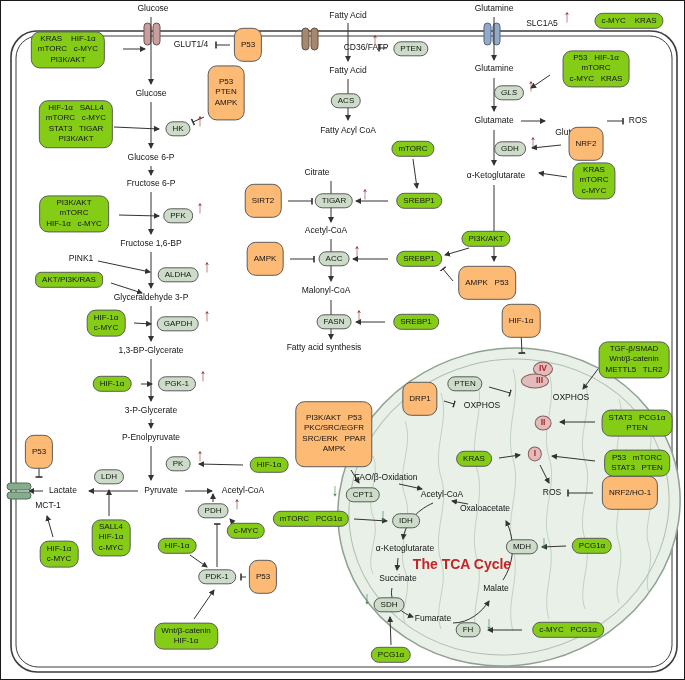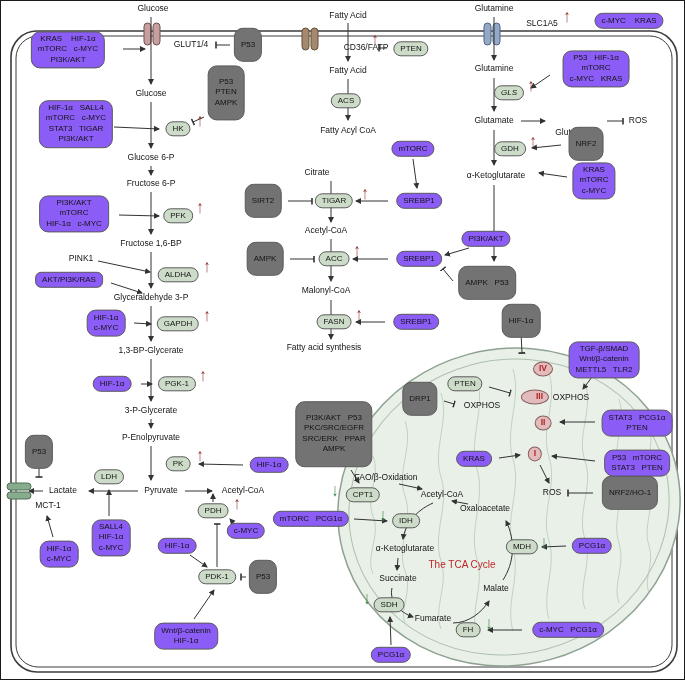--- a/index.html
+++ b/index.html
@@ -2,25 +2,25 @@
 <html><head>
 <meta charset="utf-8">
 <style>
   html,body{margin:0;padding:0;background:#fff}
   #figure{position:relative;width:685px;height:680px;background:#fff;border:1px solid #1a1a1a;
           box-sizing:border-box;overflow:hidden;font-family:"Liberation Sans",sans-serif}
   #gfx{position:absolute;left:0;top:0}
   #nodes{position:absolute;left:0;top:0;width:685px;height:680px}
   .node{position:absolute;transform:translate(-50%,-50%);text-align:center;white-space:pre;
         color:#141414;font-size:8.5px;line-height:1.3;z-index:2}
-  .pink{background:#8b5cf6;border:1px solid #5a5a5a;border-radius:9px;padding:2px 6px;font-size:8px}
+  .pink{background:#84cc16;border:1px solid #5a5a5a;border-radius:9px;padding:2px 6px;font-size:8px}
   .green{background:#cddcc9;border:1px solid #5a5a5a;border-radius:9px;padding:1.5px 6px;font-size:8px}
-  .gray{background:#737373;border:1px solid #5a5a5a;border-radius:9px;padding:11px 6px;font-size:8px}
+  .gray{background:#fdba74;border:1px solid #5a5a5a;border-radius:9px;padding:11px 6px;font-size:8px}
   .label{font-size:8.5px}
-  .tca{color:#c22525;font-weight:400;font-size:10px}
+  .tca{color:#c22525;font-weight:700;font-size:14px}
   .roman{background:#e2bcbc;border:1px solid #8a5c5c;border-radius:50%;color:#b02525;
          font-weight:700;font-size:8.5px;padding:1px 5px}
   .up{color:#8f1d1d;font-weight:700;font-size:13px;transform:translate(-50%,-50%) scaleY(1.35)}
   .down{color:#2e7d3b;font-weight:700;font-size:13px;transform:translate(-50%,-50%) scaleY(1.35)}
   .edges path{fill:none;stroke:#333;stroke-width:1;marker-end:url(#ah)}
   .inhib path{marker-end:url(#tb)}
   .cristae path{fill:none;stroke:#b8cab8;stroke-width:1;opacity:.8}
 </style>
 </head>
 <body>
@@ -245,30 +245,30 @@
       <div class="node pink" style="left: 110px; top: 537px;"><div>SALL4</div><div>HIF-1α</div><div>c-MYC</div></div>
       <div class="node pink" style="left: 58px; top: 553px;"><div>HIF-1α</div><div>c-MYC</div></div>
       <div class="node pink" style="left: 185px; top: 635px;"><div>Wnt/β-catenin</div><div>HIF-1α</div></div>
       <div class="node pink" style="left: 412px; top: 148px;"><div>mTORC</div></div>
       <div class="node pink" style="left: 418px; top: 200px;"><div>SREBP1</div></div>
       <div class="node pink" style="left: 418px; top: 258px;"><div>SREBP1</div></div>
       <div class="node pink" style="left: 415px; top: 321px;"><div>SREBP1</div></div>
       <div class="node pink" style="left: 485px; top: 238px;"><div>PI3K/AKT</div></div>
       <div class="node pink" style="left: 595px; top: 68px;"><div>P53   HIF-1α</div><div>mTORC</div><div>c-MYC   KRAS</div></div>
       <div class="node pink" style="left: 593px; top: 180px;"><div>KRAS</div><div>mTORC</div><div>c-MYC</div></div>
-      <div class="node pink" style="left: 603px; top: 359px;"><div>TGF-β/SMAD</div><div>Wnt/β-catenin</div><div>METTL5   TLR2</div></div>
+      <div class="node pink" style="left: 633px; top: 359px;"><div>TGF-β/SMAD</div><div>Wnt/β-catenin</div><div>METTL5   TLR2</div></div>
       <div class="node pink" style="left: 636px; top: 422px;"><div>STAT3   PCG1α</div><div>PTEN</div></div>
       <div class="node pink" style="left: 636px; top: 462px;"><div>P53   mTORC</div><div>STAT3   PTEN</div></div>
       <div class="node pink" style="left: 473px; top: 458px;"><div>KRAS</div></div>
       <div class="node pink" style="left: 310px; top: 518px;"><div>mTORC   PCG1α</div></div>
       <div class="node pink" style="left: 591px; top: 545px;"><div>PCG1α</div></div>
       <div class="node pink" style="left: 567px; top: 629px;"><div>c-MYC   PCG1α</div></div>
       <div class="node pink" style="left: 390px; top: 654px;"><div>PCG1α</div></div>
       <div class="node roman" style="left: 522px; top: 368px; margin-left: 20px;"><div>IV</div></div>
-      <div class="node roman" style="left: 534px; top: 396px; padding-left: 14px;"><div>III</div></div>
+      <div class="node roman" style="left: 534px; top: 380px; padding-left: 14px;"><div>III</div></div>
       <div class="node roman" style="left: 542px; top: 422px;"><div>II</div></div>
       <div class="node roman" style="left: 534px; top: 453px;"><div>I</div></div>
       <div class="node up" style="left: 566px; top: 16px;"><div>↑</div></div>
       <div class="node up" style="left: 374px; top: 39px;"><div>↑</div></div>
       <div class="node up" style="left: 199px; top: 120px;"><div>↑</div></div>
       <div class="node up" style="left: 199px; top: 207px;"><div>↑</div></div>
       <div class="node up" style="left: 206px; top: 266px;"><div>↑</div></div>
       <div class="node up" style="left: 206px; top: 315px;"><div>↑</div></div>
       <div class="node up" style="left: 202px; top: 375px;"><div>↑</div></div>
       <div class="node up" style="left: 199px; top: 455px;"><div>↑</div></div>

